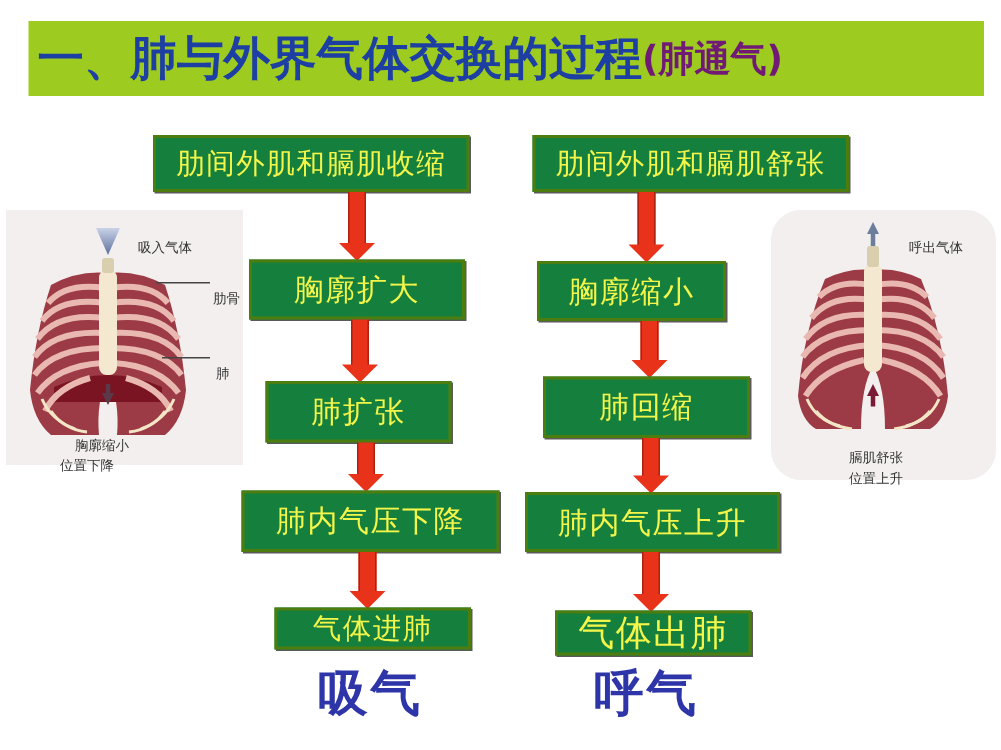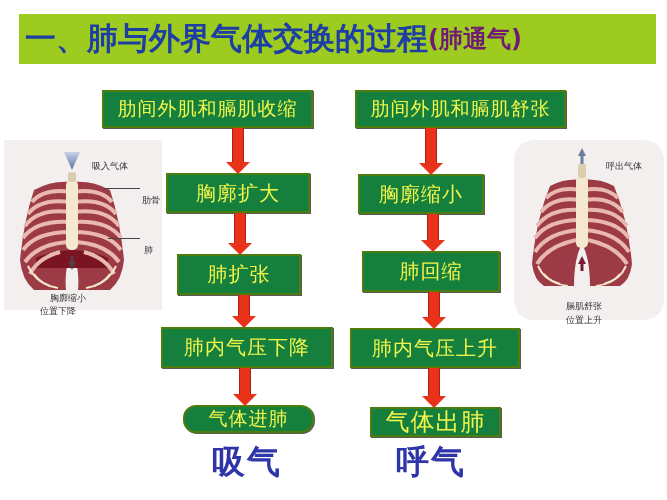--- a/index.html
+++ b/index.html
@@ -169,21 +169,21 @@
     <div class="shaft" style="height:23px;"></div>
     <div class="head"></div>
   </div>
 
 <div class="box" style="left:161px; top:327px; width:172px; height:41px; font-size:20px;">肺内气压下降</div>
 <div class="arrow" style="left:233px; top:368px; height:38px;">
     <div class="shaft" style="height:28px;"></div>
     <div class="head"></div>
   </div>
 
-<div class="box" style="left:183px; top:405px; width:131px; height:28px; font-size:19px;border-radius:13px;">气体进肺</div>
+<div class="box" style="left:183px; top:405px; width:131px; height:28px; font-size:19px;">气体进肺</div>
 
 <div class="caption" style="left:212px; top:440px;">吸气</div>
 
 <div class="box" style="left:355px; top:90px; width:211px; height:38px; font-size:19px;">肋间外肌和膈肌舒张</div>
 <div class="arrow" style="left:419px; top:128px; height:47px;">
     <div class="shaft" style="height:37px;"></div>
     <div class="head"></div>
   </div>
 
 <div class="box" style="left:358px; top:174px; width:126px; height:40px; font-size:20px;">胸廓缩小</div>

